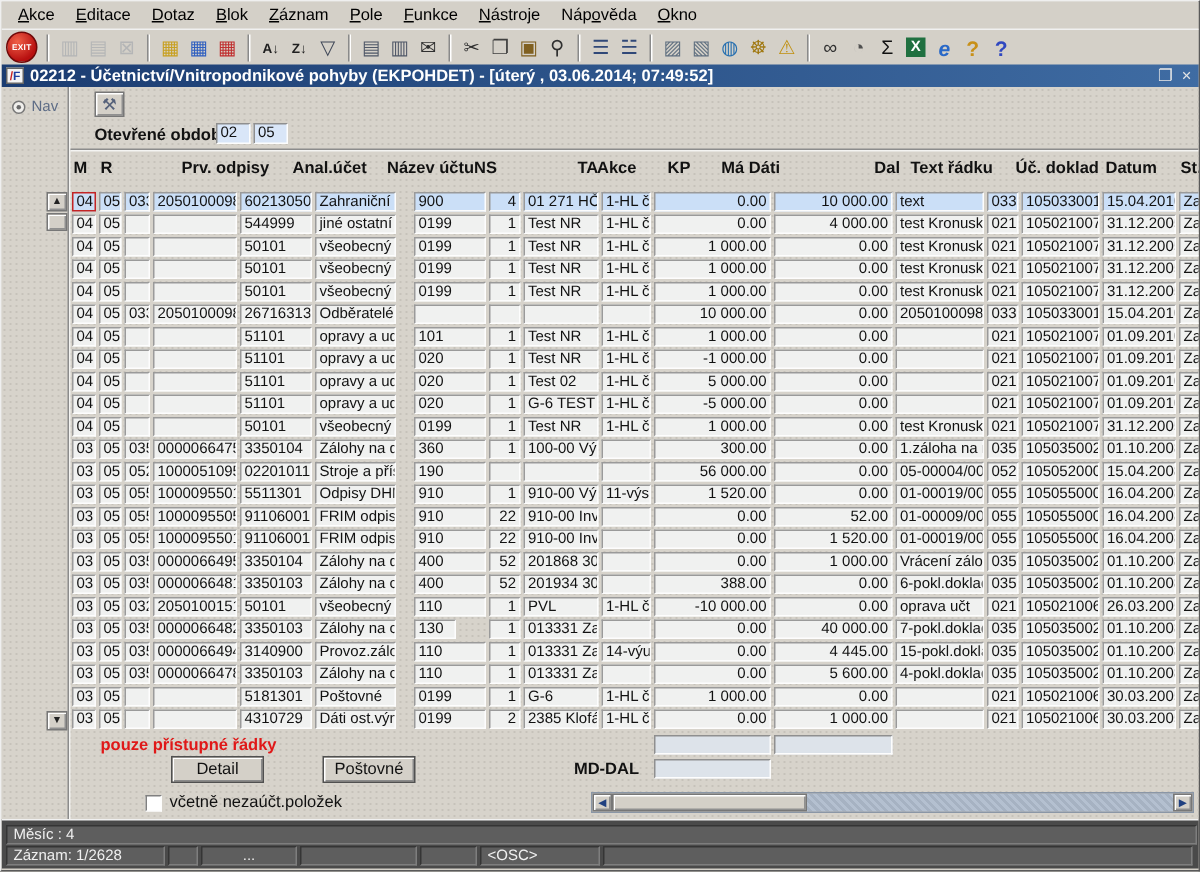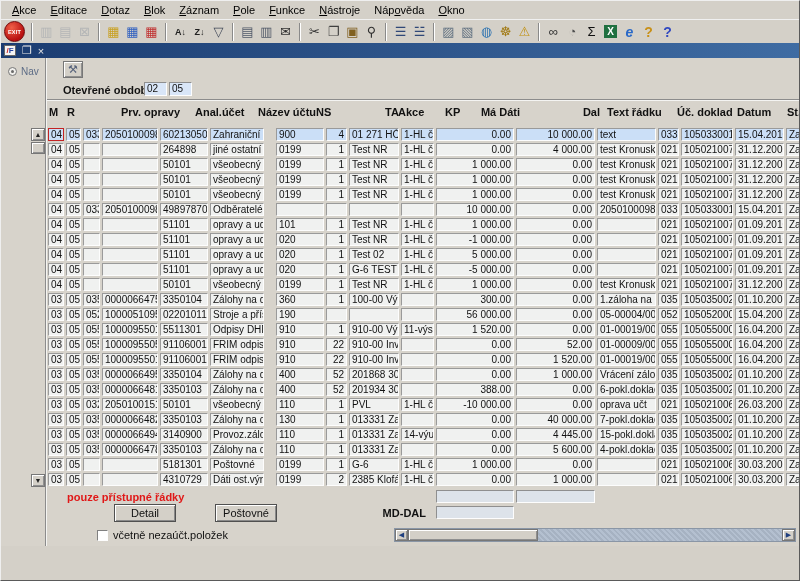--- a/index.html
+++ b/index.html
@@ -127,20 +127,21 @@
       <div class="ticon boxed">
         <span style="background: rgb(32, 112, 64); color: rgb(255, 255, 255);">X</span>
       </div>
       <div class="ticon i" style="color: rgb(40, 104, 200);">e</div>
       <div class="ticon b" style="color: rgb(200, 144, 24);">?</div>
       <div class="ticon b" style="color: rgb(48, 72, 192);">?</div>
     </div>
 
   <div class="titlebar">
     <span class="wicon"><span class="f1">/</span><span class="f2">F</span></span>
+    <span class="wtitle">02212 - Účetnictví/Vnitropodnikové pohyby (EKPOHDET) - [úterý , 03.06.2014; 07:49:52]</span>
     <span class="wbtn">❐</span>
     <span class="wbtn">×</span>
   </div>
 
   <div class="main">
     <div class="vline"></div>
 
     <span class="navdot">
         <i></i>
       </span>
@@ -152,21 +153,21 @@
 
     <span class="periodlbl">Otevřené období</span>
     <div class="field" style="left:143px;top:24px;width:23px;height:14px;">02</div>
     <div class="field" style="left:168px;top:24px;width:23px;height:14px;">05</div>
 
     <div class="hline"></div>
 
     <div id="headers">
         <span class="th" style="left: 48px;">M</span>
         <span class="th" style="left: 66px;">R</span>
-        <span class="th" style="left: 120px;">Prv. opravy</span>
+        <span class="th" style="left: 120px;">Prv. odpisy</span>
         <span class="th" style="left: 194px;">Anal.účet</span>
         <span class="th" style="left: 257px;">Název účtu</span>
         <span class="th" style="left: 315px;">NS</span>
         <span class="th" style="left: 384px; text-align: right;">TA</span>
         <span class="th" style="left: 397px;">Akce</span>
         <span class="th" style="left: 444px;">KP</span>
         <span class="th r" style="left: 439px; width: 80px;">Má Dáti</span>
         <span class="th r" style="left: 519px; width: 80px;">Dal</span>
         <span class="th" style="left: 606px;">Text řádku</span>
         <span class="th" style="left: 676px;">Úč. doklad</span>
@@ -188,21 +189,21 @@
         <div class="cell num sel" style="left: 515px; top: 70px; width: 79px;">10 000.00</div>
         <div class="cell sel" style="left: 596px; top: 70px; width: 59px;">text</div>
         <div class="cell sel" style="left: 657px; top: 70px; width: 21px;">033</div>
         <div class="cell sel" style="left: 680px; top: 70px; width: 52px;">1050330017</div>
         <div class="cell sel" style="left: 734px; top: 70px; width: 49px;">15.04.2010</div>
         <div class="cell sel" style="left: 785px; top: 70px; width: 20px;">Za</div>
         <div class="cell" style="left: 47px; top: 85px; width: 16px;">04</div>
         <div class="cell" style="left: 65px; top: 85px; width: 15px;">05</div>
         <div class="cell" style="left: 82px; top: 85px; width: 17px;"></div>
         <div class="cell" style="left: 101px; top: 85px; width: 56px;"></div>
-        <div class="cell" style="left: 159px; top: 85px; width: 48px;">264898</div>
+        <div class="cell" style="left: 159px; top: 85px; width: 48px;">544999</div>
         <div class="cell" style="left: 209px; top: 85px; width: 54px;">jiné ostatní v</div>
         <div class="cell" style="left: 275px; top: 85px; width: 48px;">0199</div>
         <div class="cell num" style="left: 325px; top: 85px; width: 21px;">1</div>
         <div class="cell" style="left: 348px; top: 85px; width: 50px;">Test NR</div>
         <div class="cell" style="left: 400px; top: 85px; width: 33px;">1-HL č</div>
         <div class="cell num" style="left: 435px; top: 85px; width: 78px;">0.00</div>
         <div class="cell num" style="left: 515px; top: 85px; width: 79px;">4 000.00</div>
         <div class="cell" style="left: 596px; top: 85px; width: 59px;">test Kronuska</div>
         <div class="cell" style="left: 657px; top: 85px; width: 21px;">021</div>
         <div class="cell" style="left: 680px; top: 85px; width: 52px;">1050210075</div>
@@ -256,21 +257,21 @@
         <div class="cell num" style="left: 515px; top: 130px; width: 79px;">0.00</div>
         <div class="cell" style="left: 596px; top: 130px; width: 59px;">test Kronuska</div>
         <div class="cell" style="left: 657px; top: 130px; width: 21px;">021</div>
         <div class="cell" style="left: 680px; top: 130px; width: 52px;">1050210075</div>
         <div class="cell" style="left: 734px; top: 130px; width: 49px;">31.12.2005</div>
         <div class="cell" style="left: 785px; top: 130px; width: 20px;">Za</div>
         <div class="cell" style="left: 47px; top: 145px; width: 16px;">04</div>
         <div class="cell" style="left: 65px; top: 145px; width: 15px;">05</div>
         <div class="cell" style="left: 82px; top: 145px; width: 17px;">033</div>
         <div class="cell" style="left: 101px; top: 145px; width: 56px;">2050100098</div>
-        <div class="cell" style="left: 159px; top: 145px; width: 48px;">49897870</div>
+        <div class="cell" style="left: 159px; top: 145px; width: 48px;">26716313</div>
         <div class="cell" style="left: 209px; top: 145px; width: 54px;">Odběratelé -</div>
         <div class="cell" style="left: 275px; top: 145px; width: 48px;"></div>
         <div class="cell num" style="left: 325px; top: 145px; width: 21px;"></div>
         <div class="cell" style="left: 348px; top: 145px; width: 50px;"></div>
         <div class="cell" style="left: 400px; top: 145px; width: 33px;"></div>
         <div class="cell num" style="left: 435px; top: 145px; width: 78px;">10 000.00</div>
         <div class="cell num" style="left: 515px; top: 145px; width: 79px;">0.00</div>
         <div class="cell" style="left: 596px; top: 145px; width: 59px;">2050100098 (</div>
         <div class="cell" style="left: 657px; top: 145px; width: 21px;">033</div>
         <div class="cell" style="left: 680px; top: 145px; width: 52px;">1050330017</div>
@@ -496,21 +497,21 @@
         <div class="cell" style="left: 657px; top: 340px; width: 21px;">021</div>
         <div class="cell" style="left: 680px; top: 340px; width: 52px;">1050210063</div>
         <div class="cell" style="left: 734px; top: 340px; width: 49px;">26.03.2005</div>
         <div class="cell" style="left: 785px; top: 340px; width: 20px;">Za</div>
         <div class="cell" style="left: 47px; top: 355px; width: 16px;">03</div>
         <div class="cell" style="left: 65px; top: 355px; width: 15px;">05</div>
         <div class="cell" style="left: 82px; top: 355px; width: 17px;">035</div>
         <div class="cell" style="left: 101px; top: 355px; width: 56px;">0000066482</div>
         <div class="cell" style="left: 159px; top: 355px; width: 48px;">3350103</div>
         <div class="cell" style="left: 209px; top: 355px; width: 54px;">Zálohy na c</div>
-        <div class="cell" style="left: 275px; top: 355px; width: 48px;">130</div>
+        <div class="cell" style="left: 275px; top: 355px; width: 28px;">130</div>
         <div class="cell num" style="left: 325px; top: 355px; width: 21px;">1</div>
         <div class="cell" style="left: 348px; top: 355px; width: 50px;">013331 Zah</div>
         <div class="cell" style="left: 400px; top: 355px; width: 33px;"></div>
         <div class="cell num" style="left: 435px; top: 355px; width: 78px;">0.00</div>
         <div class="cell num" style="left: 515px; top: 355px; width: 79px;">40 000.00</div>
         <div class="cell" style="left: 596px; top: 355px; width: 59px;">7-pokl.doklad</div>
         <div class="cell" style="left: 657px; top: 355px; width: 21px;">035</div>
         <div class="cell" style="left: 680px; top: 355px; width: 52px;">1050350026</div>
         <div class="cell" style="left: 734px; top: 355px; width: 49px;">01.10.2008</div>
         <div class="cell" style="left: 785px; top: 355px; width: 20px;">Za</div>
@@ -604,14 +605,27 @@
     <span class="chk"></span>
     <span class="chklbl">včetně nezaúčt.položek</span>
 
     <div class="hscroll">
       <div class="hbtn" style="left:0;">◀</div>
       <div class="hthumb"></div>
       <div class="hbtn" style="right:0;">▶</div>
     </div>
   </div>
 
+  <div class="statusbar">
+    <div class="sfield" style="left:3px;top:3px;width:794px;">Měsíc : 4</div>
+    <div id="srow2">
+        <div class="sfield" style="left: 3px; top: 17px; width: 106px;">Záznam: 1/2628</div>
+        <div class="sfield" style="left: 111px; top: 17px; width: 20px;"></div>
+        <div class="sfield" style="left: 133px; top: 17px; width: 64px; text-align: center;">...</div>
+        <div class="sfield" style="left: 199px; top: 17px; width: 78px;"></div>
+        <div class="sfield" style="left: 279px; top: 17px; width: 38px;"></div>
+        <div class="sfield" style="left: 319px; top: 17px; width: 80px;">&lt;OSC&gt;</div>
+        <div class="sfield" style="left: 401px; top: 17px; width: 393px;"></div>
+      </div>
+    <div class="sbottom"></div>
+  </div>
 
 </div>
 
 </body></html>

